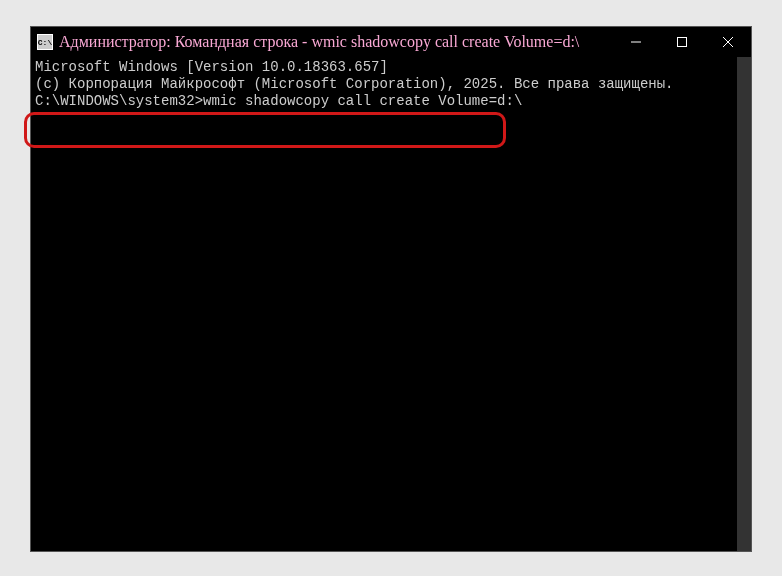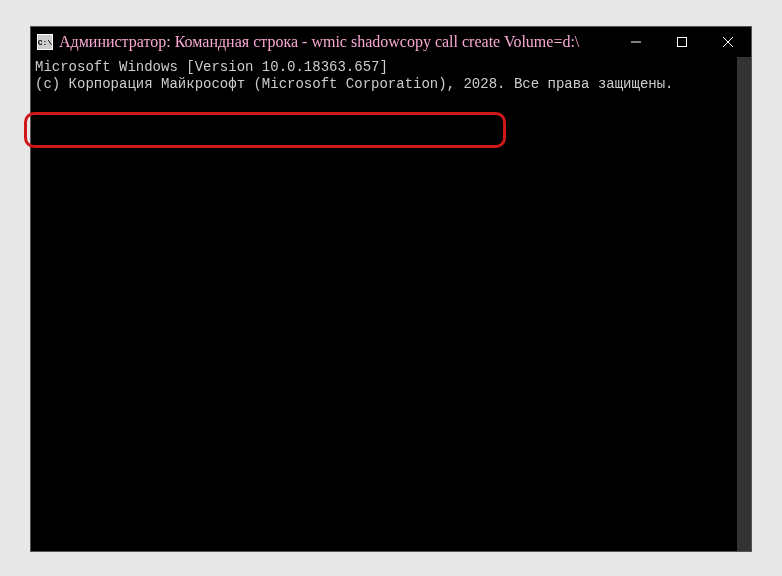--- a/index.html
+++ b/index.html
@@ -121,18 +121,19 @@
       <div class="window-control close">
         <svg viewBox="0 0 10 10">
             <line x1="0" y1="0" x2="10" y2="10" stroke="#fff" stroke-width="1"></line>
             <line x1="10" y1="0" x2="0" y2="10" stroke="#fff" stroke-width="1"></line>
           </svg>
       </div>
     </div>
   </div>
   <div class="terminal">
     <div class="terminal-line">Microsoft Windows [Version 10.0.18363.657]</div>
-    <div class="terminal-line">(c) Корпорация Майкрософт (Microsoft Corporation), 2028. Все права защищены.</div>
+    <div class="terminal-line">(c) Корпорация Майкрософт (Microsoft Corporation), 2025. Все права защищены.</div>
     <div class="terminal-line"></div>
+    <div class="terminal-line">C:\WINDOWS\system32&gt;wmic shadowcopy call create Volume=d:\</div>
   </div>
 </div>
 
 <div class="highlight-annotation"></div>
 
 </body></html>

